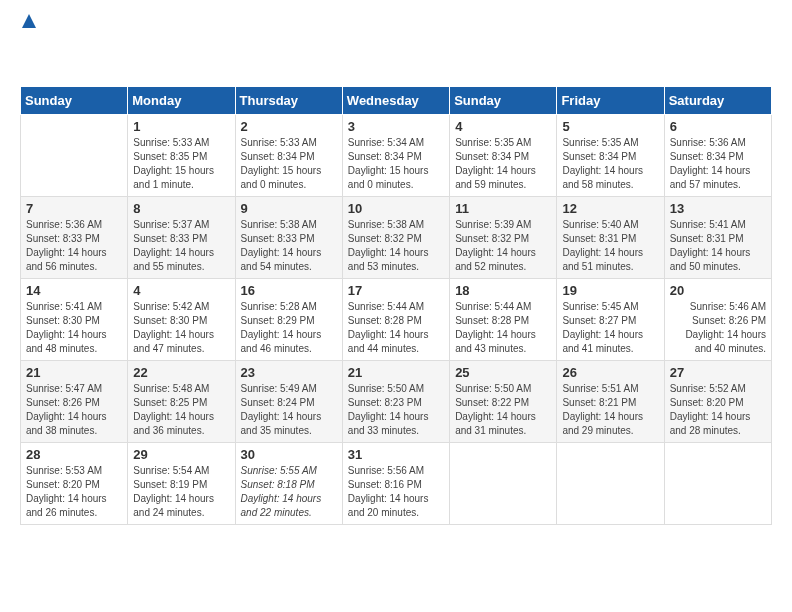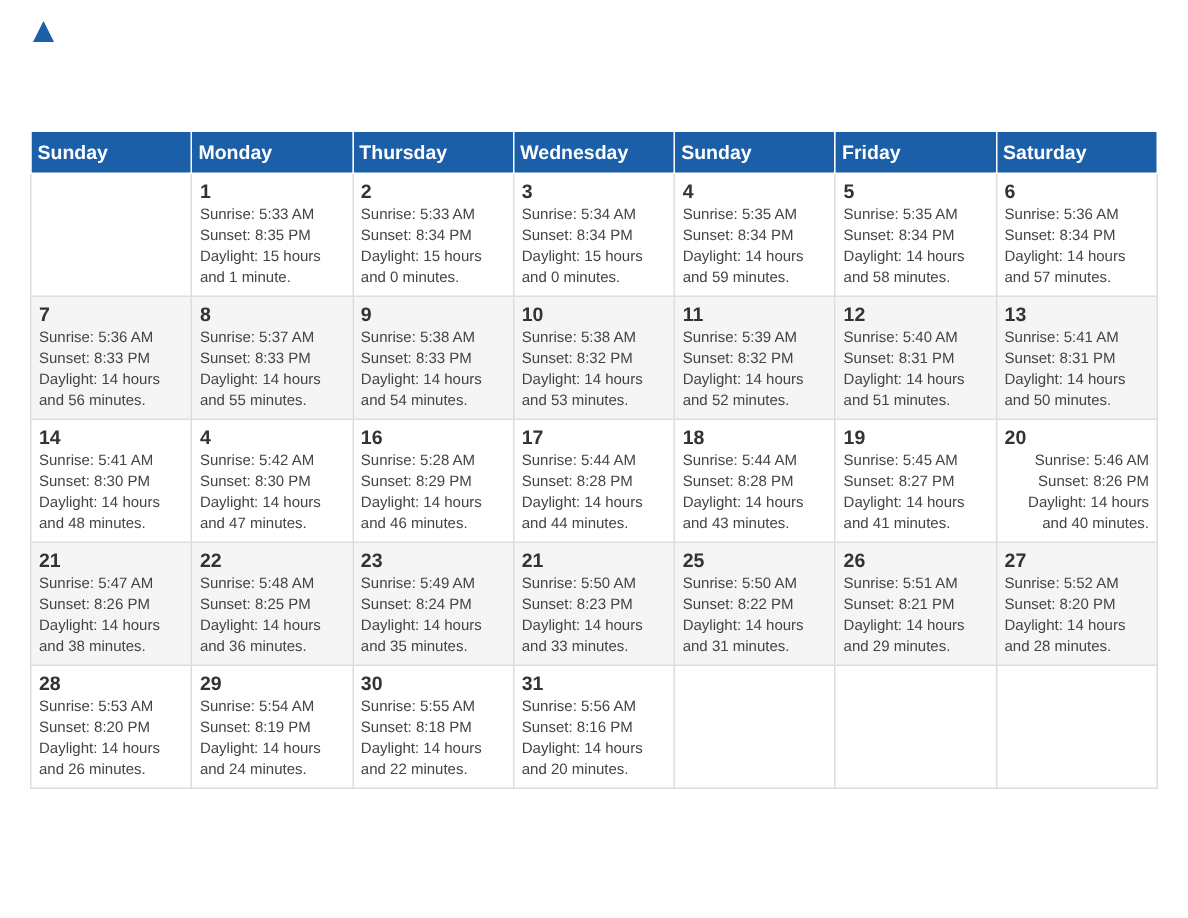--- a/index.html
+++ b/index.html
@@ -342,21 +342,21 @@
         </td>
         <td>
           <span class="day-num">29</span>
           <div class="day-info" style="white-space: pre-line;">Sunrise: 5:54 AM
 Sunset: 8:19 PM
 Daylight: 14 hours
 and 24 minutes.</div>
         </td>
         <td>
           <span class="day-num">30</span>
-          <div class="day-info" style="white-space: pre-line;">Sunrise: 5:55 AM
+          <div class="day-info" style="white-space: pre-line; font-style: italic;">Sunrise: 5:55 AM
 Sunset: 8:18 PM
 Daylight: 14 hours
 and 22 minutes.</div>
         </td>
         <td>
           <span class="day-num">31</span>
           <div class="day-info" style="white-space: pre-line;">Sunrise: 5:56 AM
 Sunset: 8:16 PM
 Daylight: 14 hours
 and 20 minutes.</div>

